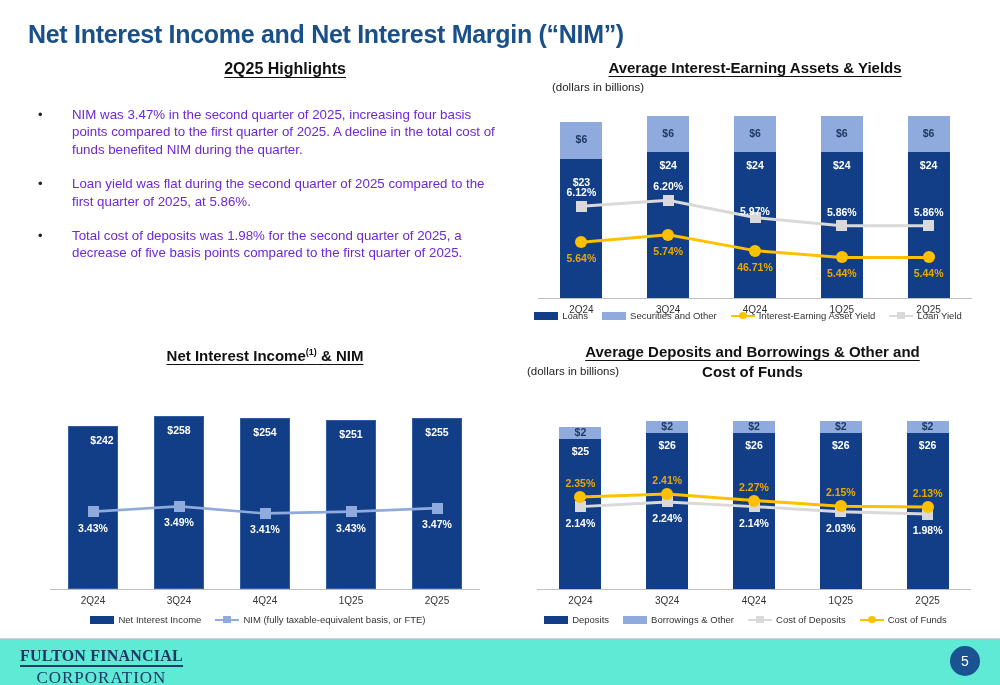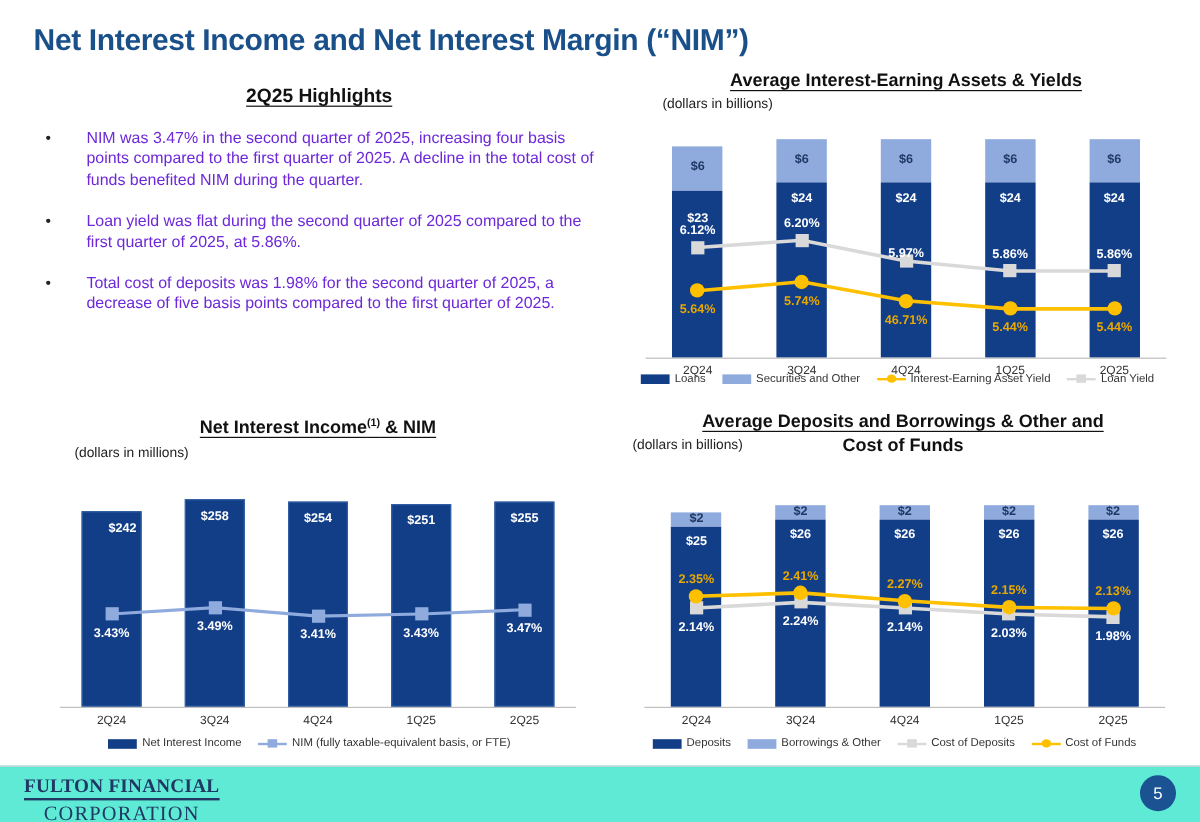--- a/index.html
+++ b/index.html
@@ -12,22 +12,22 @@
 
   
   .slide-title{
     position:absolute;left:28px;top:20px;
     font-size:25px;font-weight:bold;color:#1A5089;
     letter-spacing:-0.3px;white-space:nowrap;
   }
 
   
   .hl-head{
-    position:absolute;left:186px;top:72px;width:160px;
-    text-align:center;font-size:16px;font-weight:bold;color:#111;
+    position:absolute;left:186px;top:60px;width:160px;
+    text-align:right;font-size:16px;font-weight:bold;color:#111;
     text-decoration:underline;text-underline-offset:3px;
   }
   .bullets{position:absolute;left:32px;top:106px;width:470px;}
   .bullet{display:flex;margin-bottom:17px;}
   .bullet .dot{
     width:34px;flex:0 0 34px;text-align:left;padding-left:6px;
     font-size:13px;color:#222;line-height:17px;
   }
   .bullet .txt{
     font-size:13.3px;color:#6d28d9;line-height:17.4px;
@@ -191,21 +191,20 @@
             <span>Loan Yield</span>
           </div>
         </div>
       </div>
   </div>
 
   <div class="chart" id="chart-nii" style="left:30px;top:342px;width:470px;height:290px;">
     <div class="ch-title" style="width:100%;">
       <span>Net Interest Income</span><sup style="font-size:9px;">(1)</sup><span> &amp; NIM</span>
     </div>
-    <div class="ch-sub" style="margin-top:5px;margin-left:32px;">(dollars in millions)</div>
     <div class="plot" id="plot-nii">
         <div class="bar seg-dark" style="left:38px;top:84.27586206896552px;width:50px;height:162.72413793103448px;border:1px solid #2E5FA3;box-sizing:border-box;"></div>
         <div class="seg-lbl lbl-white" style="left:38px;top:92.27586206896552px;width:68px;">$242</div>
         <div class="bar seg-dark" style="left:124px;top:73.51724137931035px;width:50px;height:173.48275862068965px;border:1px solid #2E5FA3;box-sizing:border-box;"></div>
         <div class="seg-lbl lbl-white" style="left:124px;top:81.51724137931035px;width:50px;">$258</div>
         <div class="bar seg-dark" style="left:210px;top:76.20689655172413px;width:50px;height:170.79310344827587px;border:1px solid #2E5FA3;box-sizing:border-box;"></div>
         <div class="seg-lbl lbl-white" style="left:210px;top:84.20689655172413px;width:50px;">$254</div>
         <div class="bar seg-dark" style="left:296px;top:78.22413793103448px;width:50px;height:168.77586206896552px;border:1px solid #2E5FA3;box-sizing:border-box;"></div>
         <div class="seg-lbl lbl-white" style="left:296px;top:86.22413793103448px;width:50px;">$251</div>
         <div class="bar seg-dark" style="left:382px;top:75.5344827586207px;width:50px;height:171.4655172413793px;border:1px solid #2E5FA3;box-sizing:border-box;"></div>

